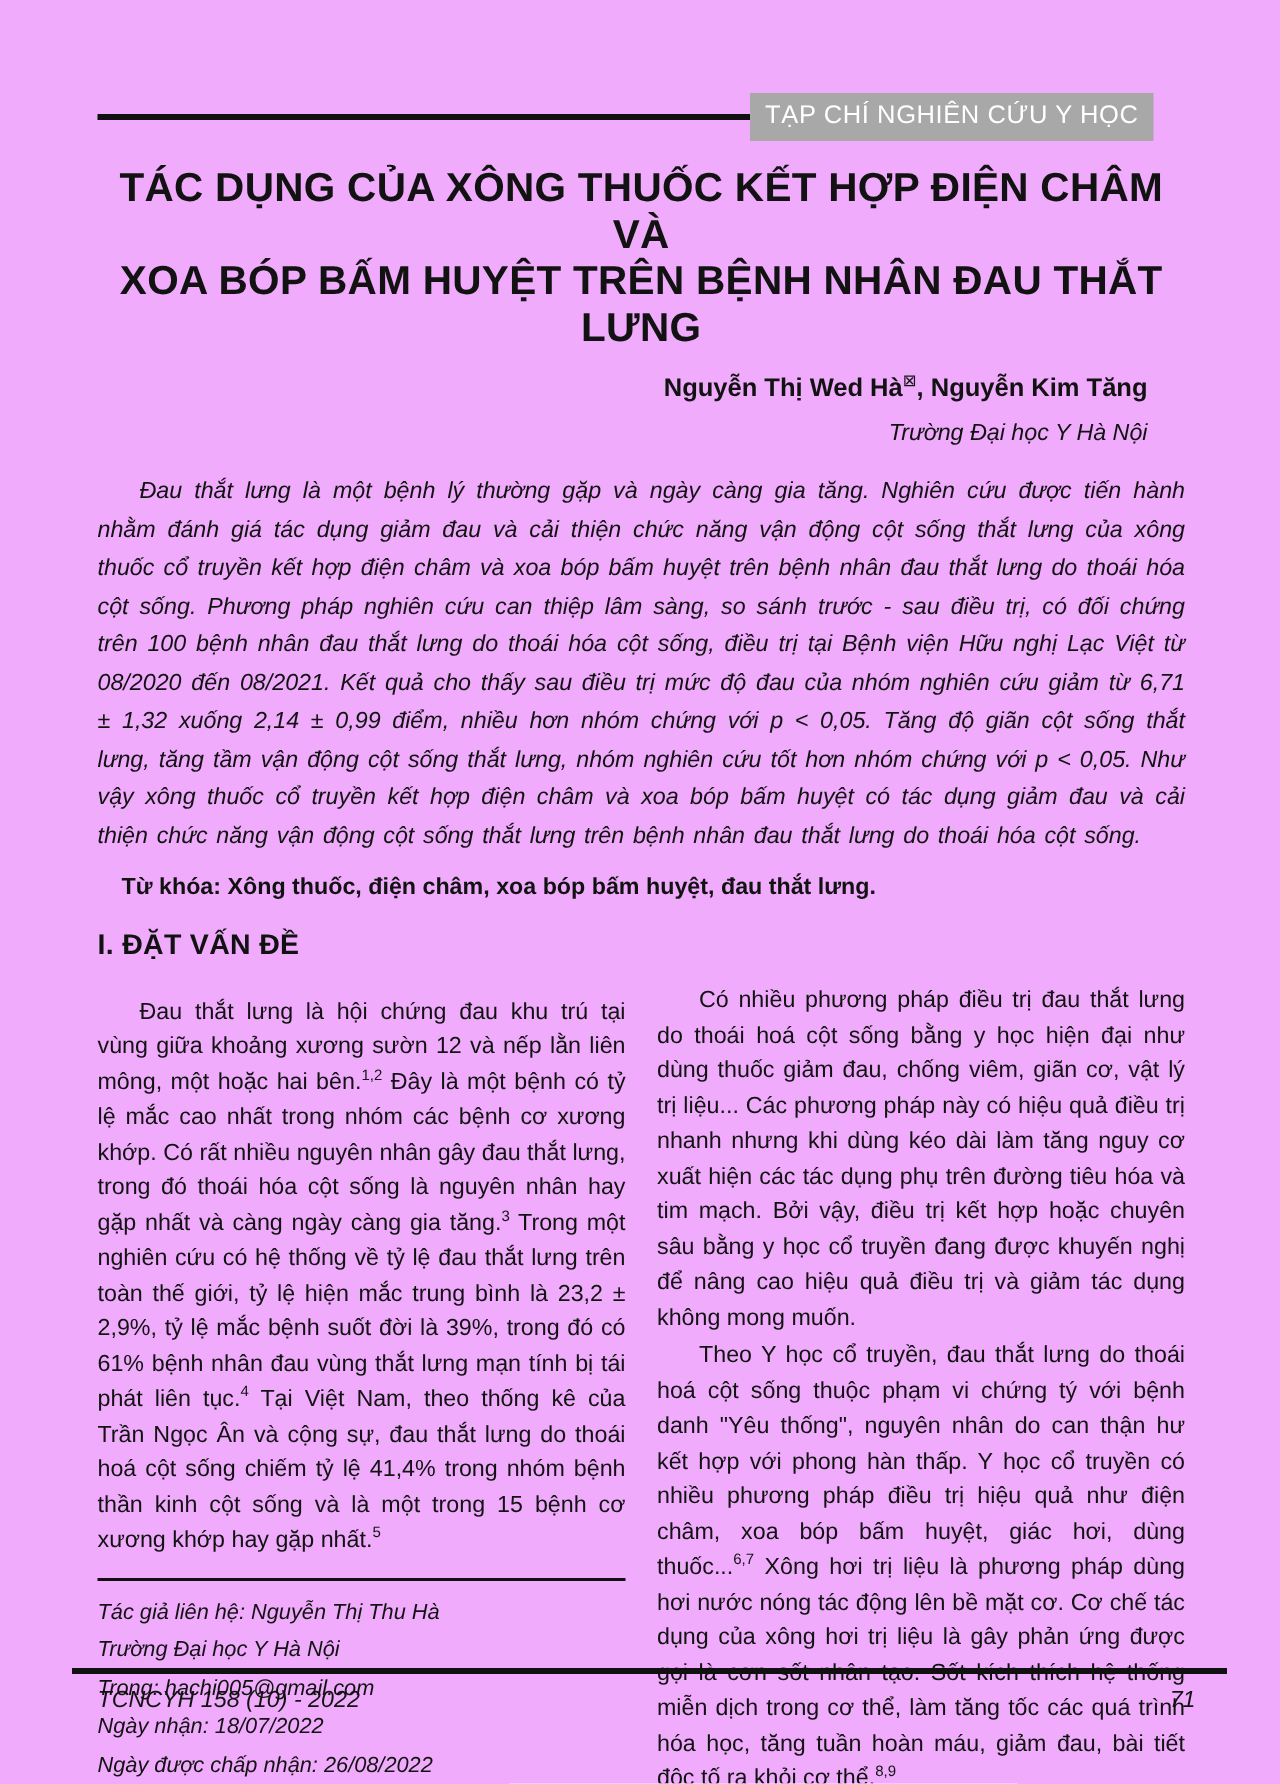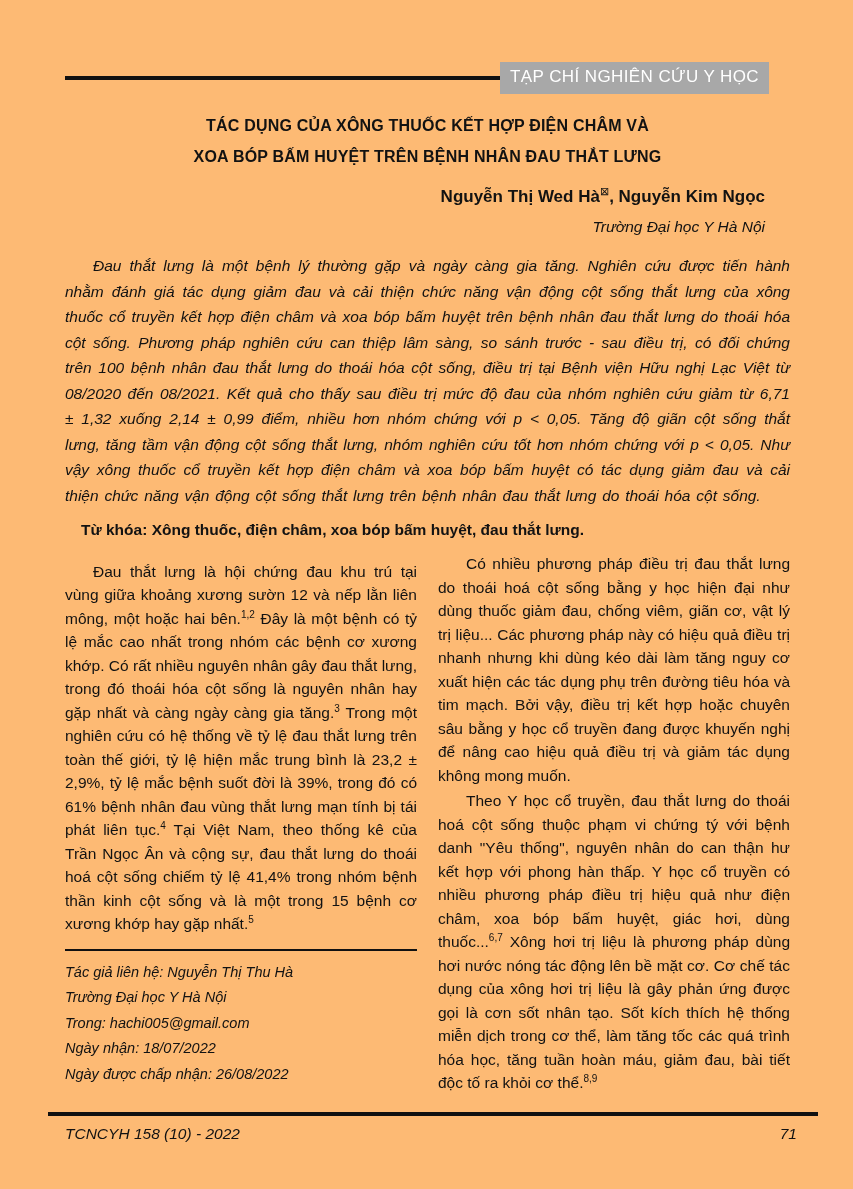--- a/index.html
+++ b/index.html
@@ -6,21 +6,21 @@
   body {
     width: 853px; height: 1189px;
     background: #ffffff;
     font-family: "Liberation Sans", sans-serif;
     color: #121212;
     -webkit-font-smoothing: antialiased;
   }
   .page {
     position: relative;
     width: 853px; height: 1189px;
-    background: #fdba74;
+    background: #f0abfc;
     overflow: hidden;
   }
   .content { margin: 0 63px 0 65px; }
 
   
   .masthead { display: flex; align-items: center; padding-top: 62px; }
   .masthead-rule { flex: 1 1 auto; height: 4px; background: #111; }
   .journal-banner {
     flex: 0 0 auto;
     background: #a8a8a8;
@@ -29,21 +29,21 @@
     letter-spacing: 0.4px;
     padding: 5px 10px 7px 10px;
     margin-right: 21px;
     white-space: nowrap;
   }
 
   
   .article-title {
     margin: 16px 0 0 0;
     text-align: center;
-    font-size: 16px;
+    font-size: 27px;
     line-height: 31px;
     font-weight: bold;
     letter-spacing: 0.2px;
   }
   .authors {
     margin-top: 15px;
     text-align: right;
     padding-right: 25px;
     font-weight: bold;
     font-size: 17px;
@@ -120,29 +120,30 @@
       <div class="masthead-rule"></div>
       <div class="journal-banner">TẠP CHÍ NGHIÊN CỨU Y HỌC</div>
     </div>
 
     <h1 class="article-title">
       <span>TÁC DỤNG CỦA XÔNG THUỐC KẾT HỢP ĐIỆN CHÂM VÀ</span><br>
       <span>XOA BÓP BẤM HUYỆT TRÊN BỆNH NHÂN ĐAU THẮT LƯNG</span>
     </h1>
 
     <div class="authors">
-      <span>Nguyễn Thị Wed Hà</span><sup class="env">⊠</sup><span>, Nguyễn Kim Ngọc</span>
+      <span>Nguyễn Thị Wed Hà</span><sup class="env">⊠</sup><span>, Nguyễn Kim Tăng</span>
     </div>
 
     <div class="affiliation">Trường Đại học Y Hà Nội</div>
 
     <p class="abstract">Đau thắt lưng là một bệnh lý thường gặp và ngày càng gia tăng. Nghiên cứu được tiến hành nhằm đánh giá tác dụng giảm đau và cải thiện chức năng vận động cột sống thắt lưng của xông thuốc cổ truyền kết hợp điện châm và xoa bóp bấm huyệt trên bệnh nhân đau thắt lưng do thoái hóa cột sống. Phương pháp nghiên cứu can thiệp lâm sàng, so sánh trước - sau điều trị, có đối chứng trên 100 bệnh nhân đau thắt lưng do thoái hóa cột sống, điều trị tại Bệnh viện Hữu nghị Lạc Việt từ 08/2020 đến 08/2021. Kết quả cho thấy sau điều trị mức độ đau của nhóm nghiên cứu giảm từ 6,71 ± 1,32 xuống 2,14 ± 0,99 điểm, nhiều hơn nhóm chứng với p &lt; 0,05. Tăng độ giãn cột sống thắt lưng, tăng tầm vận động cột sống thắt lưng, nhóm nghiên cứu tốt hơn nhóm chứng với p &lt; 0,05. Như vậy xông thuốc cổ truyền kết hợp điện châm và xoa bóp bấm huyệt có tác dụng giảm đau và cải thiện chức năng vận động cột sống thắt lưng trên bệnh nhân đau thắt lưng do thoái hóa cột sống.</p>
 
     <p class="keywords">Từ khóa: Xông thuốc, điện châm, xoa bóp bấm huyệt, đau thắt lưng.</p>
 
+    <h2 class="section-heading">I. ĐẶT VẤN ĐỀ</h2>
 
     <div class="cols">
 
       <div class="col">
         <p class="body-par">
           <span>Đau thắt lưng là hội chứng đau khu trú tại vùng giữa khoảng xương sườn 12 và nếp lằn liên mông, một hoặc hai bên.</span><sup class="ref">1,2</sup><span> Đây là một bệnh có tỷ lệ mắc cao nhất trong nhóm các bệnh cơ xương khớp. Có rất nhiều nguyên nhân gây đau thắt lưng, trong đó thoái hóa cột sống là nguyên nhân hay gặp nhất và càng ngày càng gia tăng.</span><sup class="ref">3</sup><span> Trong một nghiên cứu có hệ thống về tỷ lệ đau thắt lưng trên toàn thế giới, tỷ lệ hiện mắc trung bình là 23,2 ± 2,9%, tỷ lệ mắc bệnh suốt đời là 39%, trong đó có 61% bệnh nhân đau vùng thắt lưng mạn tính bị tái phát liên tục.</span><sup class="ref">4</sup><span> Tại Việt Nam, theo thống kê của Trần Ngọc Ân và cộng sự, đau thắt lưng do thoái hoá cột sống chiếm tỷ lệ 41,4% trong nhóm bệnh thần kinh cột sống và là một trong 15 bệnh cơ xương khớp hay gặp nhất.</span><sup class="ref">5</sup>
         </p>
 
         <div class="fn-rule"></div>
         <div class="footnote">

